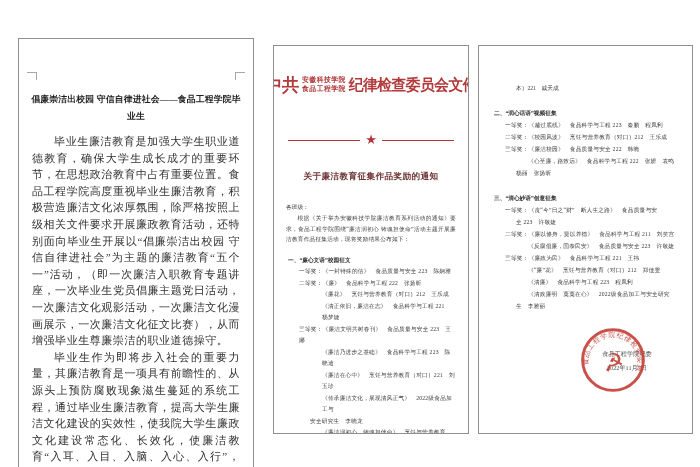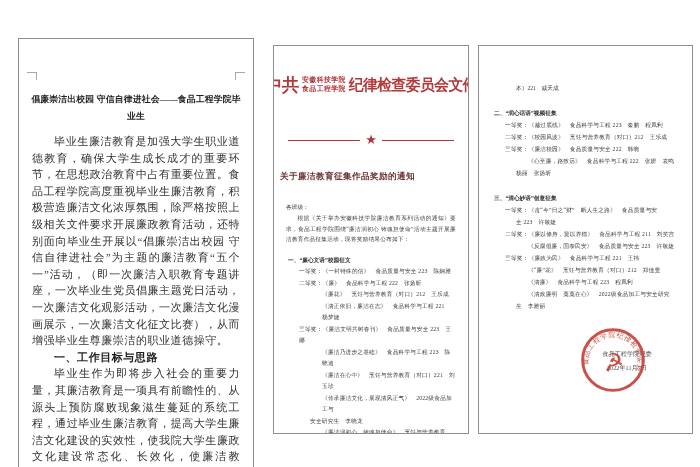--- a/index.html
+++ b/index.html
@@ -43,21 +43,21 @@
   .rh-cp{font-size:18px;}
   .rh-org{display:flex;flex-direction:column;margin:0 3px;text-align:center;}
   .rh-org span{font-size:7.2px;line-height:8.6px;letter-spacing:0.5px;}
   .rh-suffix{font-size:15.5px;letter-spacing:-0.5px;}
   .divider{
     margin:38px 14px 0;display:flex;align-items:center;gap:5px;
   }
   .divider .dline{flex:1;border-top:1.6px solid #b5323c;}
   .divider .dstar{color:#b5323c;font-size:13px;line-height:10px;}
   .p2-title{
-    margin:26px 6px 0;text-align:left;font-weight:bold;
+    margin:26px 6px 0;text-align:center;font-weight:bold;
     font-size:8.6px;color:#6f3434;letter-spacing:0.4px;line-height:11px;
   }
   .p2-body{margin:20px 12px 0;font-size:5.7px;color:#3a3a3a;}
   .salutation{line-height:11px;}
   .intro{margin:0;text-indent:2em;text-align:justify;line-height:10.5px;letter-spacing:0.2px;}
   .sec-title{font-weight:bold;color:#2c2c2c;margin-top:10px;line-height:11.5px;padding-left:2px;}
   .aw{line-height:11.5px;padding-left:13px;letter-spacing:0.2px;}
   .aw.cont{padding-left:36px;}
   .aw.wrap{padding-left:24px;}
 
@@ -79,21 +79,20 @@
 <body>
 
 <div class="page" id="page1">
   <div class="corner-mark tl"></div>
   <div class="corner-mark tr"></div>
   <div class="p1-title">
     <div>倡廉崇洁出校园 守信自律进社会——食品工程学院毕业生</div>
   </div>
   <div class="p1-body">
     <p>毕业生廉洁教育是加强大学生职业道德教育，确保大学生成长成才的重要环节，在思想政治教育中占有重要位置。食品工程学院高度重视毕业生廉洁教育，积极营造廉洁文化浓厚氛围，除严格按照上级相关文件要求开展廉政教育活动，还特别面向毕业生开展以“倡廉崇洁出校园 守信自律进社会”为主题的廉洁教育“五个一”活动，（即一次廉洁入职教育专题讲座，一次毕业生党员倡廉主题党日活动，一次廉洁文化观影活动，一次廉洁文化漫画展示，一次廉洁文化征文比赛），从而增强毕业生尊廉崇洁的职业道德操守。</p>
-    <p class="p1-heading">一、工作目标与思路</p>
     <p>毕业生作为即将步入社会的重要力量，其廉洁教育是一项具有前瞻性的、从源头上预防腐败现象滋生蔓延的系统工程，通过毕业生廉洁教育，提高大学生廉洁文化建设的实效性，使我院大学生廉政文化建设常态化、长效化，使廉洁教育“入耳、入目、入脑、入心、入行”，让“廉政之声”渗透到各个领域。以“倡廉崇洁出校园 守信自律进社</p>
   </div>
 </div>
 
 <div class="page" id="page2">
   <div class="red-header">
     <span class="rh-cp">中共</span>
     <span class="rh-org">
       <span>安徽科技学院</span>
       <span>食品工程学院</span>

